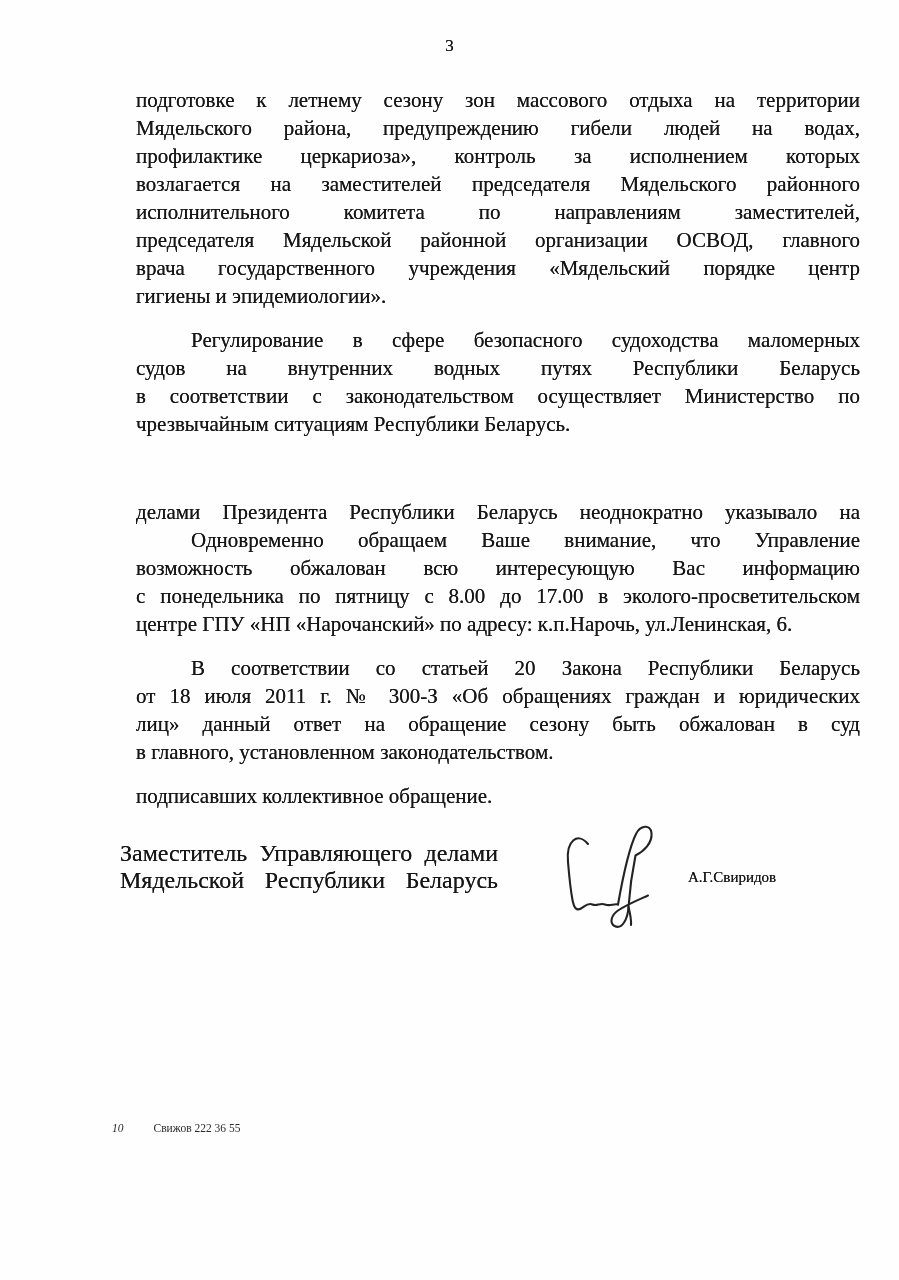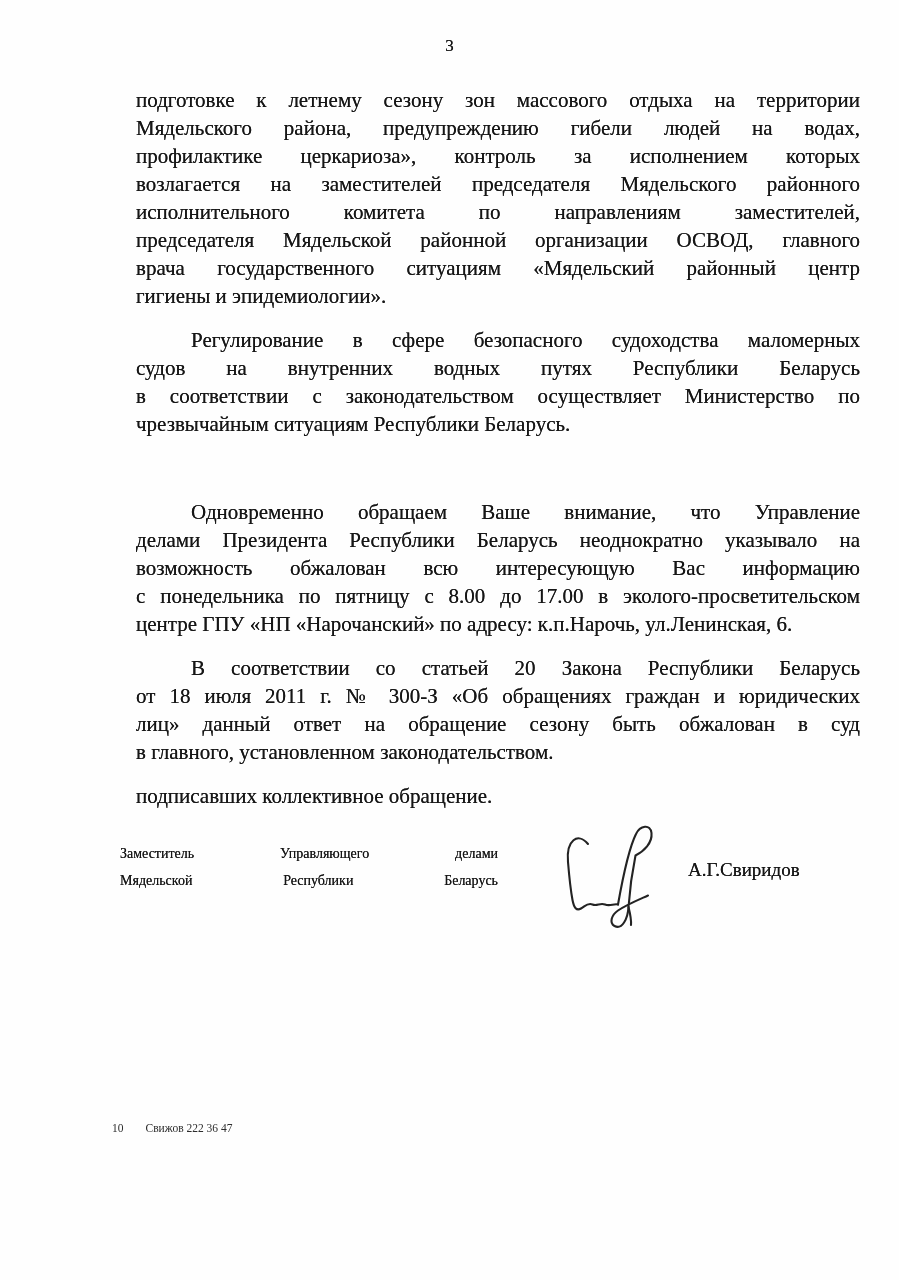--- a/index.html
+++ b/index.html
@@ -51,62 +51,62 @@
   .sig-row {
     position: relative;
     height: 130px;
     margin-top: 16px;
   }
   .sig-left {
     position: absolute;
     left: 0;
     top: 14px;
     width: 378px;
-    font-size: 14px;
+    font-size: 24px;
     line-height: 27px;
   }
   .sig-left .jl { text-align: justify; text-align-last: justify; }
   .sig-svg {
     position: absolute;
     left: 438px;
     top: -6px;
   }
   .sig-name {
     position: absolute;
     left: 568px;
-    top: 30px;
-    font-size: 19px;
+    top: 37px;
+    font-size: 15px;
   }
   .footer {
     position: absolute;
     left: 112px;
     top: 1122px;
     font-size: 11.5px;
     color: #2c2c2c;
     text-shadow: none;
   }
-  .footer .mark { display: inline-block; margin-right: 22px; }
+  .footer .mark { display: inline-block; margin-right: 30px; font-style: italic; }
 </style>
 </head>
 <body>
 
 <div class="page">
 
   <div class="page-number">3</div>
 
   <div class="content">
 
     <div class="para">
       <div class="ln">подготовке к летнему сезону зон массового отдыха на территории</div>
       <div class="ln">Мядельского района, предупреждению гибели людей на водах,</div>
       <div class="ln">профилактике церкариоза», контроль за исполнением которых</div>
       <div class="ln">возлагается на заместителей председателя Мядельского районного</div>
       <div class="ln">исполнительного комитета по направлениям заместителей,</div>
       <div class="ln">председателя Мядельской районной организации ОСВОД, главного</div>
-      <div class="ln">врача государственного ситуациям «Мядельский районный центр</div>
+      <div class="ln">врача государственного учреждения «Мядельский порядке центр</div>
       <div class="ln-last">гигиены и эпидемиологии».</div>
     </div>
 
     <div class="para">
       <div class="ln ind">Регулирование в сфере безопасного судоходства маломерных</div>
       <div class="ln">судов на внутренних водных путях Республики Беларусь</div>
       <div class="ln">в соответствии с законодательством осуществляет Министерство по</div>
       <div class="ln-last">чрезвычайным ситуациям Республики Беларусь.</div>
     </div>
 
@@ -121,22 +121,22 @@
         <div class="ln ind"></div>
         <div class="ln"></div>
         <div class="ln"></div>
         <div class="ln-last"></div>
       </div>
     </div>
 
     <div class="spacer-after-ref"></div>
 
     <div class="para">
+      <div class="ln">делами Президента Республики Беларусь неоднократно указывало на</div>
       <div class="ln ind">Одновременно обращаем Ваше внимание, что Управление</div>
-      <div class="ln">делами Президента Республики Беларусь неоднократно указывало на</div>
       <div class="ln">возможность обжалован всю интересующую Вас информацию</div>
       <div class="ln">с понедельника по пятницу с 8.00 до 17.00 в эколого-просветительском</div>
       <div class="ln-last">центре ГПУ «НП «Нарочанский» по адресу: к.п.Нарочь, ул.Ленинская, 6.</div>
     </div>
 
     <div class="para">
       <div class="ln ind">В соответствии со статьей 20 Закона Республики Беларусь</div>
       <div class="ln">от 18 июля 2011 г. № 300-З «Об обращениях граждан и юридических</div>
       <div class="ln">лиц» данный ответ на обращение сезону быть обжалован в суд</div>
       <div class="ln-last">в главного, установленном законодательством.</div>
@@ -159,16 +159,16 @@
             <path d="M70.5 87 C72 93, 73.5 99.5, 73 105"></path>
           </g>
         </svg>
       </div>
       <div class="sig-name">А.Г.Свиридов</div>
     </div>
 
   </div>
 
   <div class="footer">
-    <span class="mark">10</span><span>Свижов 222 36 47</span>
+    <span class="mark">10</span><span>Свижов 222 36 55</span>
   </div>
 
 </div>
 
 </body></html>

